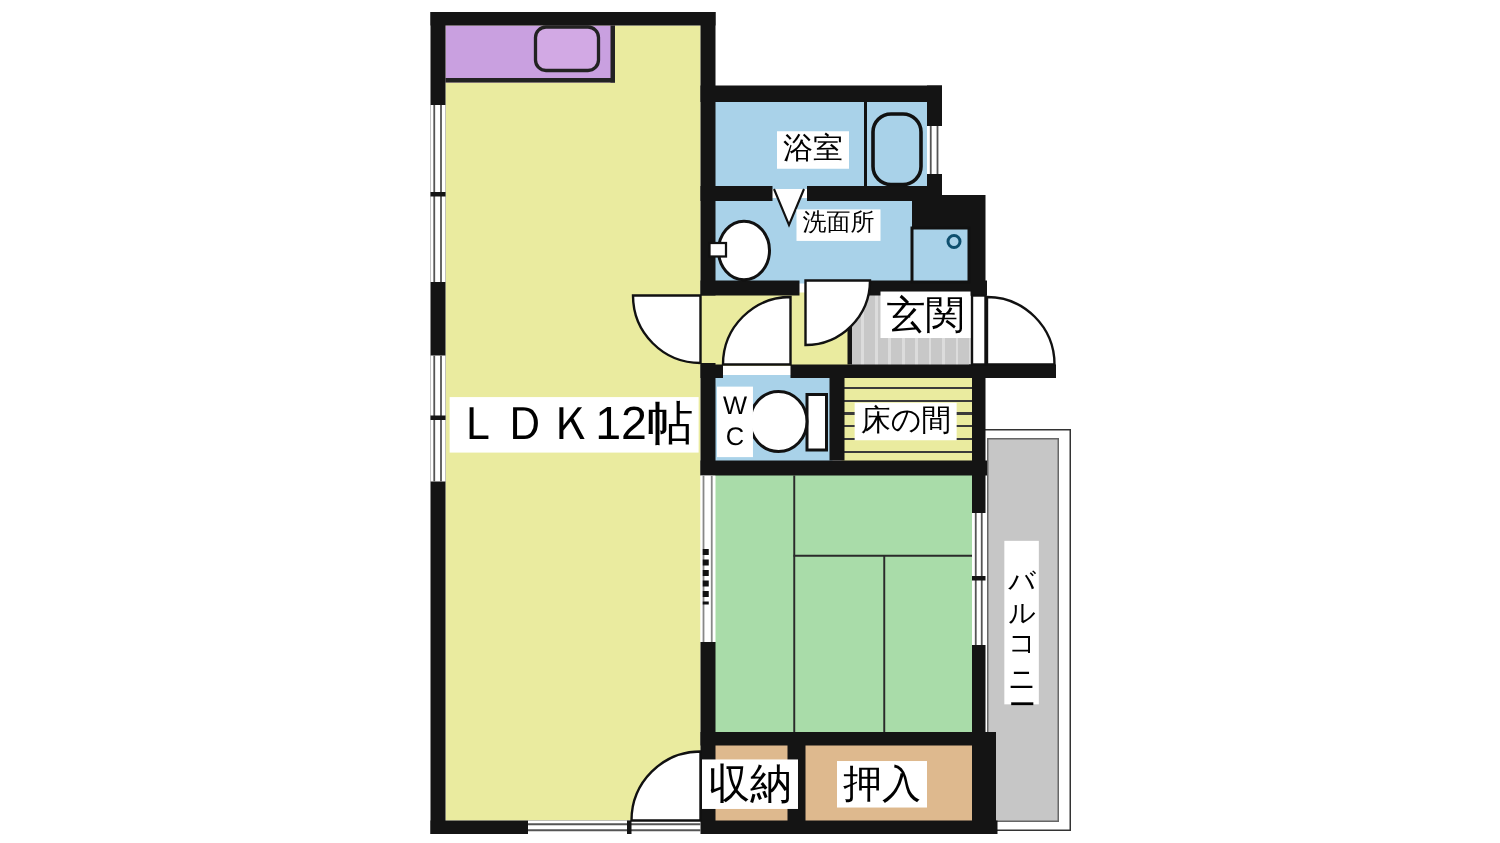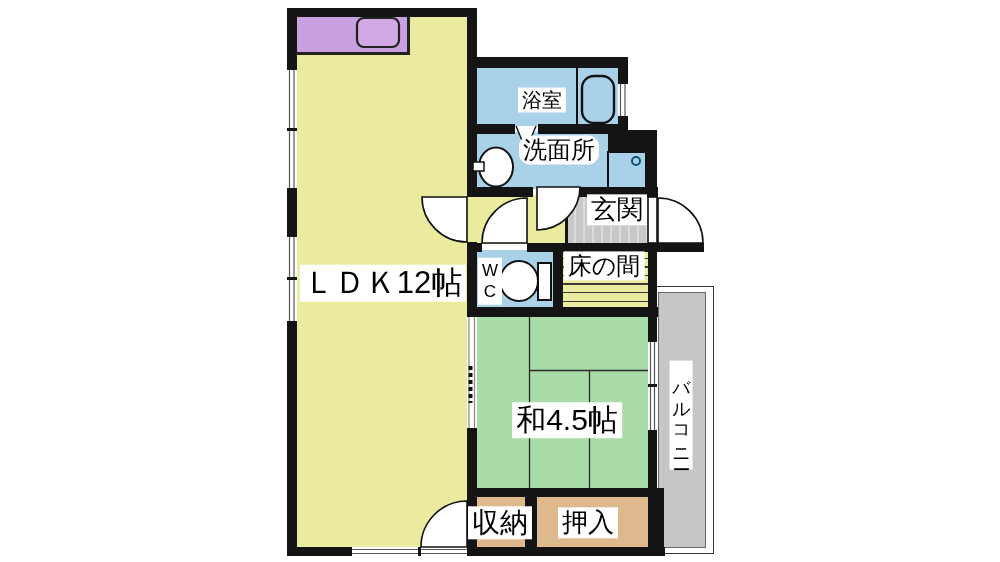--- a/index.html
+++ b/index.html
@@ -135,24 +135,23 @@
       <rect x="473" y="162" width="11" height="9" fill="#fff" stroke="#111" stroke-width="1.5"></rect>
       <rect x="608" y="152" width="38" height="36" fill="#a9d2e9" stroke="#111" stroke-width="2"></rect>
       <circle cx="636" cy="161" r="4" fill="none" stroke="#0e4f6e" stroke-width="2"></circle>
       <rect x="538" y="263" width="13" height="37" fill="#fff" stroke="#111" stroke-width="2"></rect>
       <ellipse cx="519" cy="281" rx="19" ry="20" fill="#fff" stroke="#111" stroke-width="2"></ellipse>
     </g>
   </svg>
 
   <div class="lbl" style="left:383px;top:283px;font-size:31px;">ＬＤＫ12帖</div>
   <div class="lbl" style="left:542px;top:100px;font-size:20px;">浴室</div>
-  <div class="lbl" style="left:559px;top:150px;font-size:24px;border-radius:11px;">洗面所</div>
+  <div class="lbl" style="left:559px;top:150px;font-size:16px;">洗面所</div>
   <div class="lbl" style="left:617px;top:210px;font-size:26px;">玄関</div>
   <div class="lbl wc-lbl" style="left:490px;top:281px;font-size:17px;">
     <span style="display:block;">W</span>
     <span style="display:block;">C</span>
   </div>
-  <div class="lbl" style="left:604px;top:266px;font-size:24px;">床の間</div>
-  <div class="lbl" style="left:567px;top:420px;font-size:30px;">和4.5帖</div>
+  <div class="lbl" style="left:604px;top:281px;font-size:20px;">床の間</div>
   <div class="lbl" style="left:500px;top:523px;font-size:28px;">収納</div>
   <div class="lbl" style="left:588px;top:523px;font-size:26px;text-align:center;">押入</div>
   <div class="lbl vert" style="left:681px;top:415px;font-size:18px;">バルコニー</div>
 </div>
 
 </body></html>

